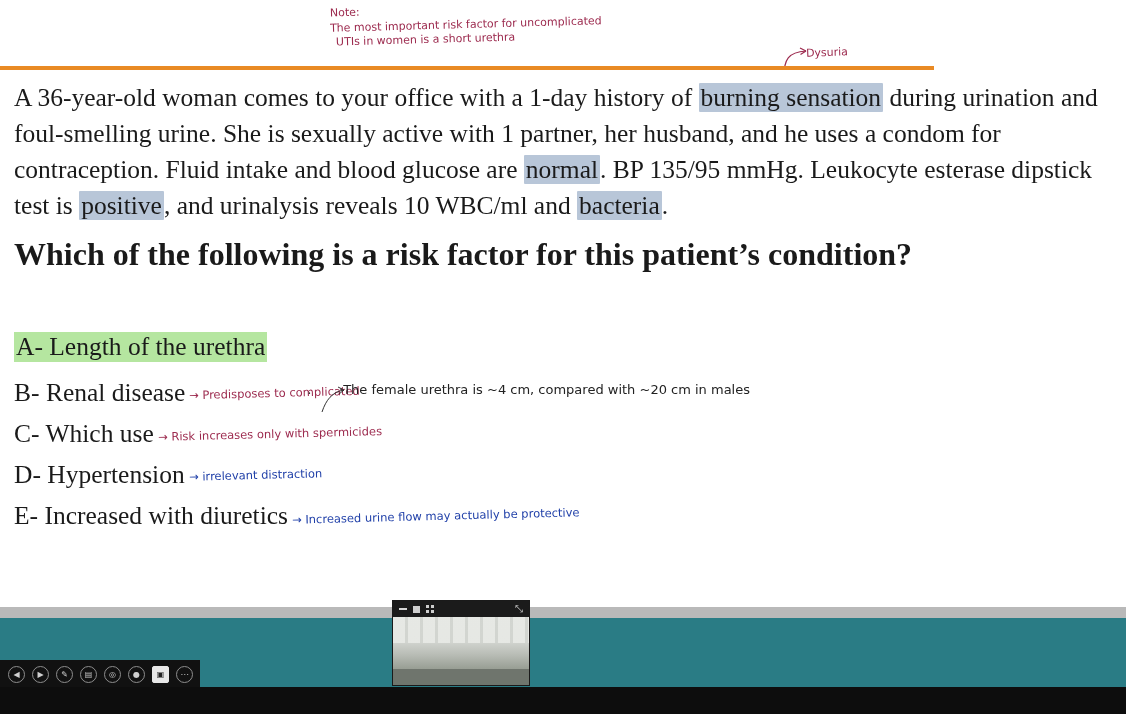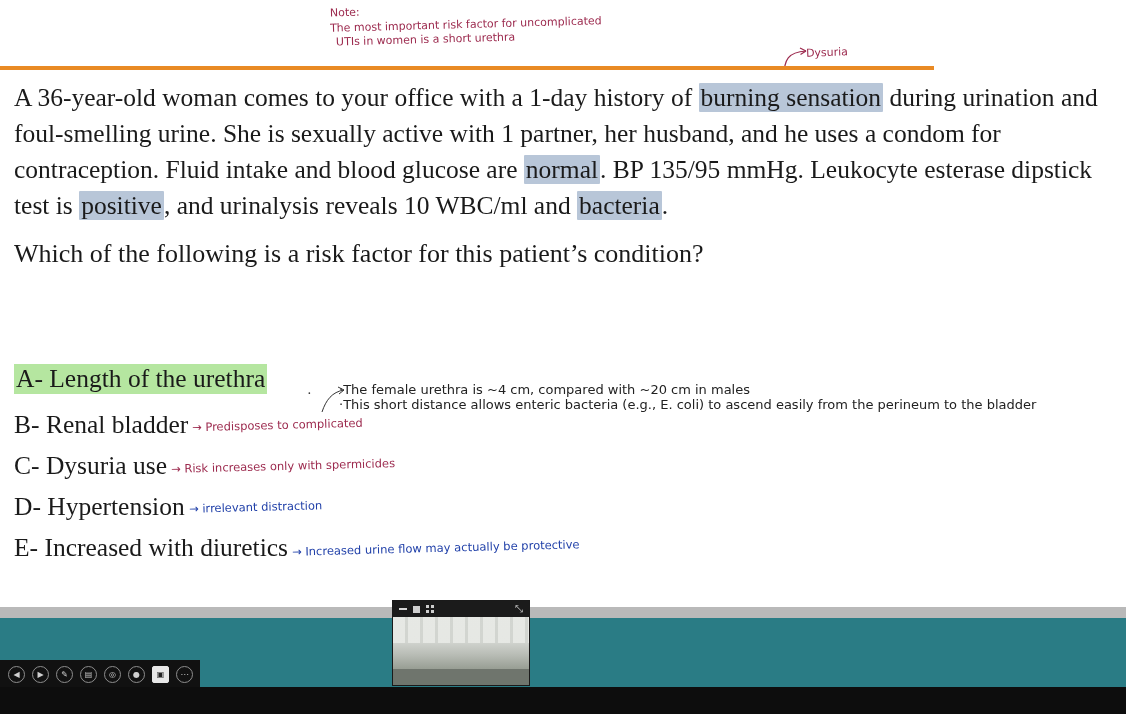--- a/index.html
+++ b/index.html
@@ -79,23 +79,24 @@
   }
   .hl {
     background: #b8c6d8;
     padding: 0 2px;
     border-radius: 1px;
   }
   .question {
     position: absolute;
     left: 14px;
     top: 167px;
-    font-size: 26px;
+    font-size: 32px;
     line-height: 34px;
     color: #1a1a1a;
+    font-weight: bold;
   }
 
   
   .choices {
     position: absolute;
     left: 14px;
     top: 262px;
     width: 1090px;
   }
   .choice {
@@ -279,49 +280,48 @@
   <div class="slide-inner">
 
     <div class="vignette">
       <span>A 36-year-old woman comes to your office with a 1-day history of </span><span class="hl">burning sensation</span><span> during urination and foul-smelling urine. She is sexually active with 1 partner, her husband, and he uses a condom for contraception. Fluid intake and blood glucose are </span><span class="hl">normal</span><span>. BP 135/95 mmHg. Leukocyte esterase dipstick test is </span><span class="hl">positive</span><span>, and urinalysis reveals 10 WBC/ml and </span><span class="hl">bacteria</span><span>.</span>
     </div>
 
     <div class="question">Which of the following is a risk factor for this patient’s condition?</div>
 
     <div class="choices">
 
-      <div class="choice correct" style="height:46px;margin-top:32px;">
+      <div class="choice correct" style="height:46px;">
         <span class="text">A- Length of the urethra</span>
       </div>
 
       <div class="choice">
-        <span class="text">B- Renal bladder</span><span class="ann maroon">→ Predisposes to complicated</span>
+        <span class="text">B- Renal disease</span><span class="ann maroon">→ Predisposes to complicated</span>
       </div>
 
       <div class="choice">
-        <span class="text">C- Dysuria use</span><span class="ann maroon">→ Risk increases only with spermicides</span>
+        <span class="text">C- Which use</span><span class="ann maroon">→ Risk increases only with spermicides</span>
       </div>
 
       <div class="choice">
         <span class="text">D- Hypertension</span><span class="ann">→ irrelevant distraction</span>
       </div>
 
       <div class="choice">
         <span class="text">E- Increased with diuretics</span><span class="ann">→ Increased urine flow may actually be protective</span>
       </div>
 
       <div class="bullet-dot">·</div>
       <svg class="curve-arrow" viewBox="0 0 26 30">
         <path d="M2 28 C6 16, 12 8, 24 6" stroke="#333" stroke-width="1" fill="none"></path>
         <path d="M24 6 L18 3 M24 6 L19 10" stroke="#333" stroke-width="1" fill="none"></path>
       </svg>
 
       <div class="subnote">
         <div>·The female urethra is ~4 cm, compared with ~20 cm in males</div>
-        <div>·This short distance allows enteric bacteria (e.g., E. coli) to ascend easily from the perineum to the bladder</div>
       </div>
     </div>
 
   </div>
 </div>
 
 <div class="gray-bar"></div>
 <div class="teal-bar">
   
 </div>

